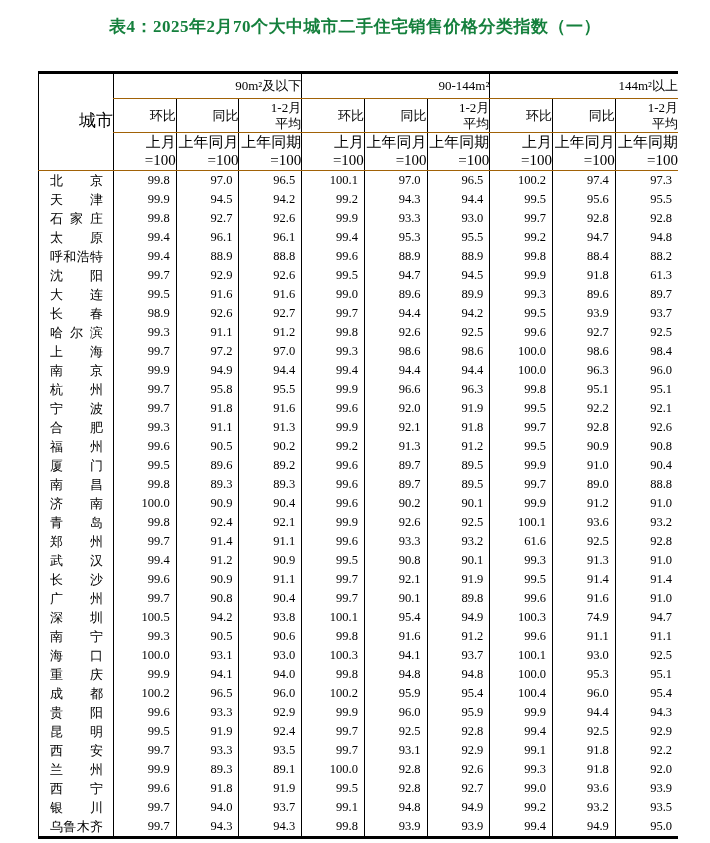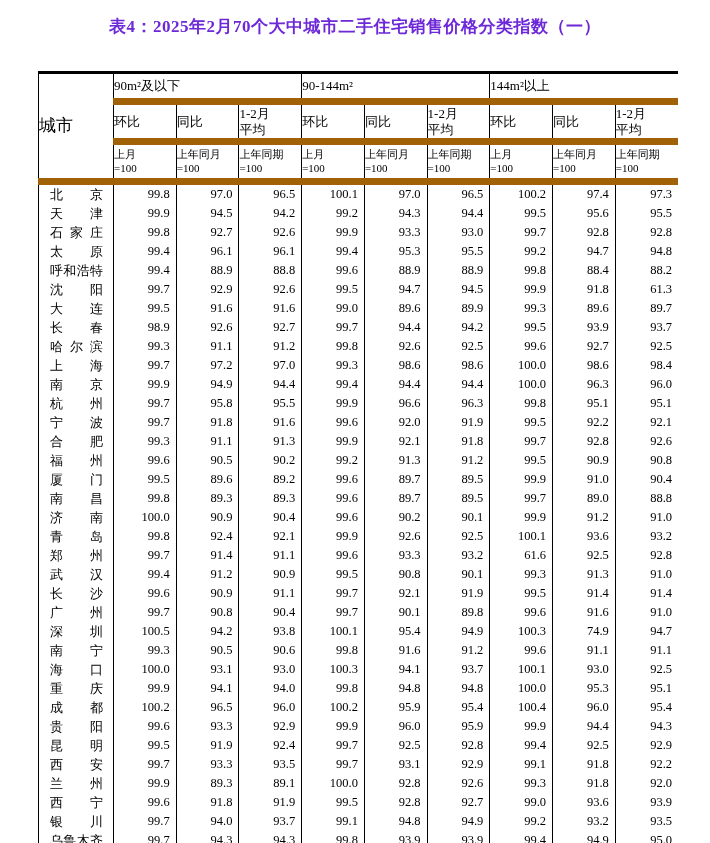--- a/index.html
+++ b/index.html
@@ -27,32 +27,32 @@
     table-layout: fixed;
     border-collapse: collapse;
     border-top: 3px solid #000;
     border-bottom: 3px solid #000;
   }
   col.c-city { width: 75px; }
 
   th, td { border-left: 1px solid #000; }
 
   thead th {
-    border-bottom: 7px solid #a16207;
+    border-bottom: 1px solid #a16207;
     font-weight: normal;
-    text-align: left;
+    text-align: right;
     vertical-align: middle;
     font-size: 13px;
     white-space: pre-line;
     line-height: 1.22;
     padding: 0;
   }
   tr.group-row th { height: 24px; }
   tr.sub-row th   { height: 33px; }
-  tr.base-row th  { height: 33px; font-size: 11px; }
+  tr.base-row th  { height: 33px; font-size: 15px; }
   th.city-th { font-size: 17px; }
 
   tbody tr { height: 19px; }
   tbody td { padding: 0; font-size: 12.5px; line-height: 19px; }
   td.city {
     padding: 0 10px 0 11px;
     font-size: 13px;
     text-align: justify;
     text-align-last: justify;
     -moz-text-align-last: justify;
@@ -62,21 +62,21 @@
     text-align: right;
     padding-right: 6px;
     font-family: "Liberation Serif", "DejaVu Serif", serif;
   }
 </style>
 </head>
 <body>
 
 <div class="page">
 
-  <div class="title" style="color: #6d28d9;">表4：2025年2月70个大中城市二手住宅销售价格分类指数（一）</div>
+  <div class="title" style="color: #15803d;">表4：2025年2月70个大中城市二手住宅销售价格分类指数（一）</div>
 
   <table class="idx">
     <colgroup>
       <col class="c-city">
       <col>
         <col>
         <col>
         <col>
         <col>
         <col>

